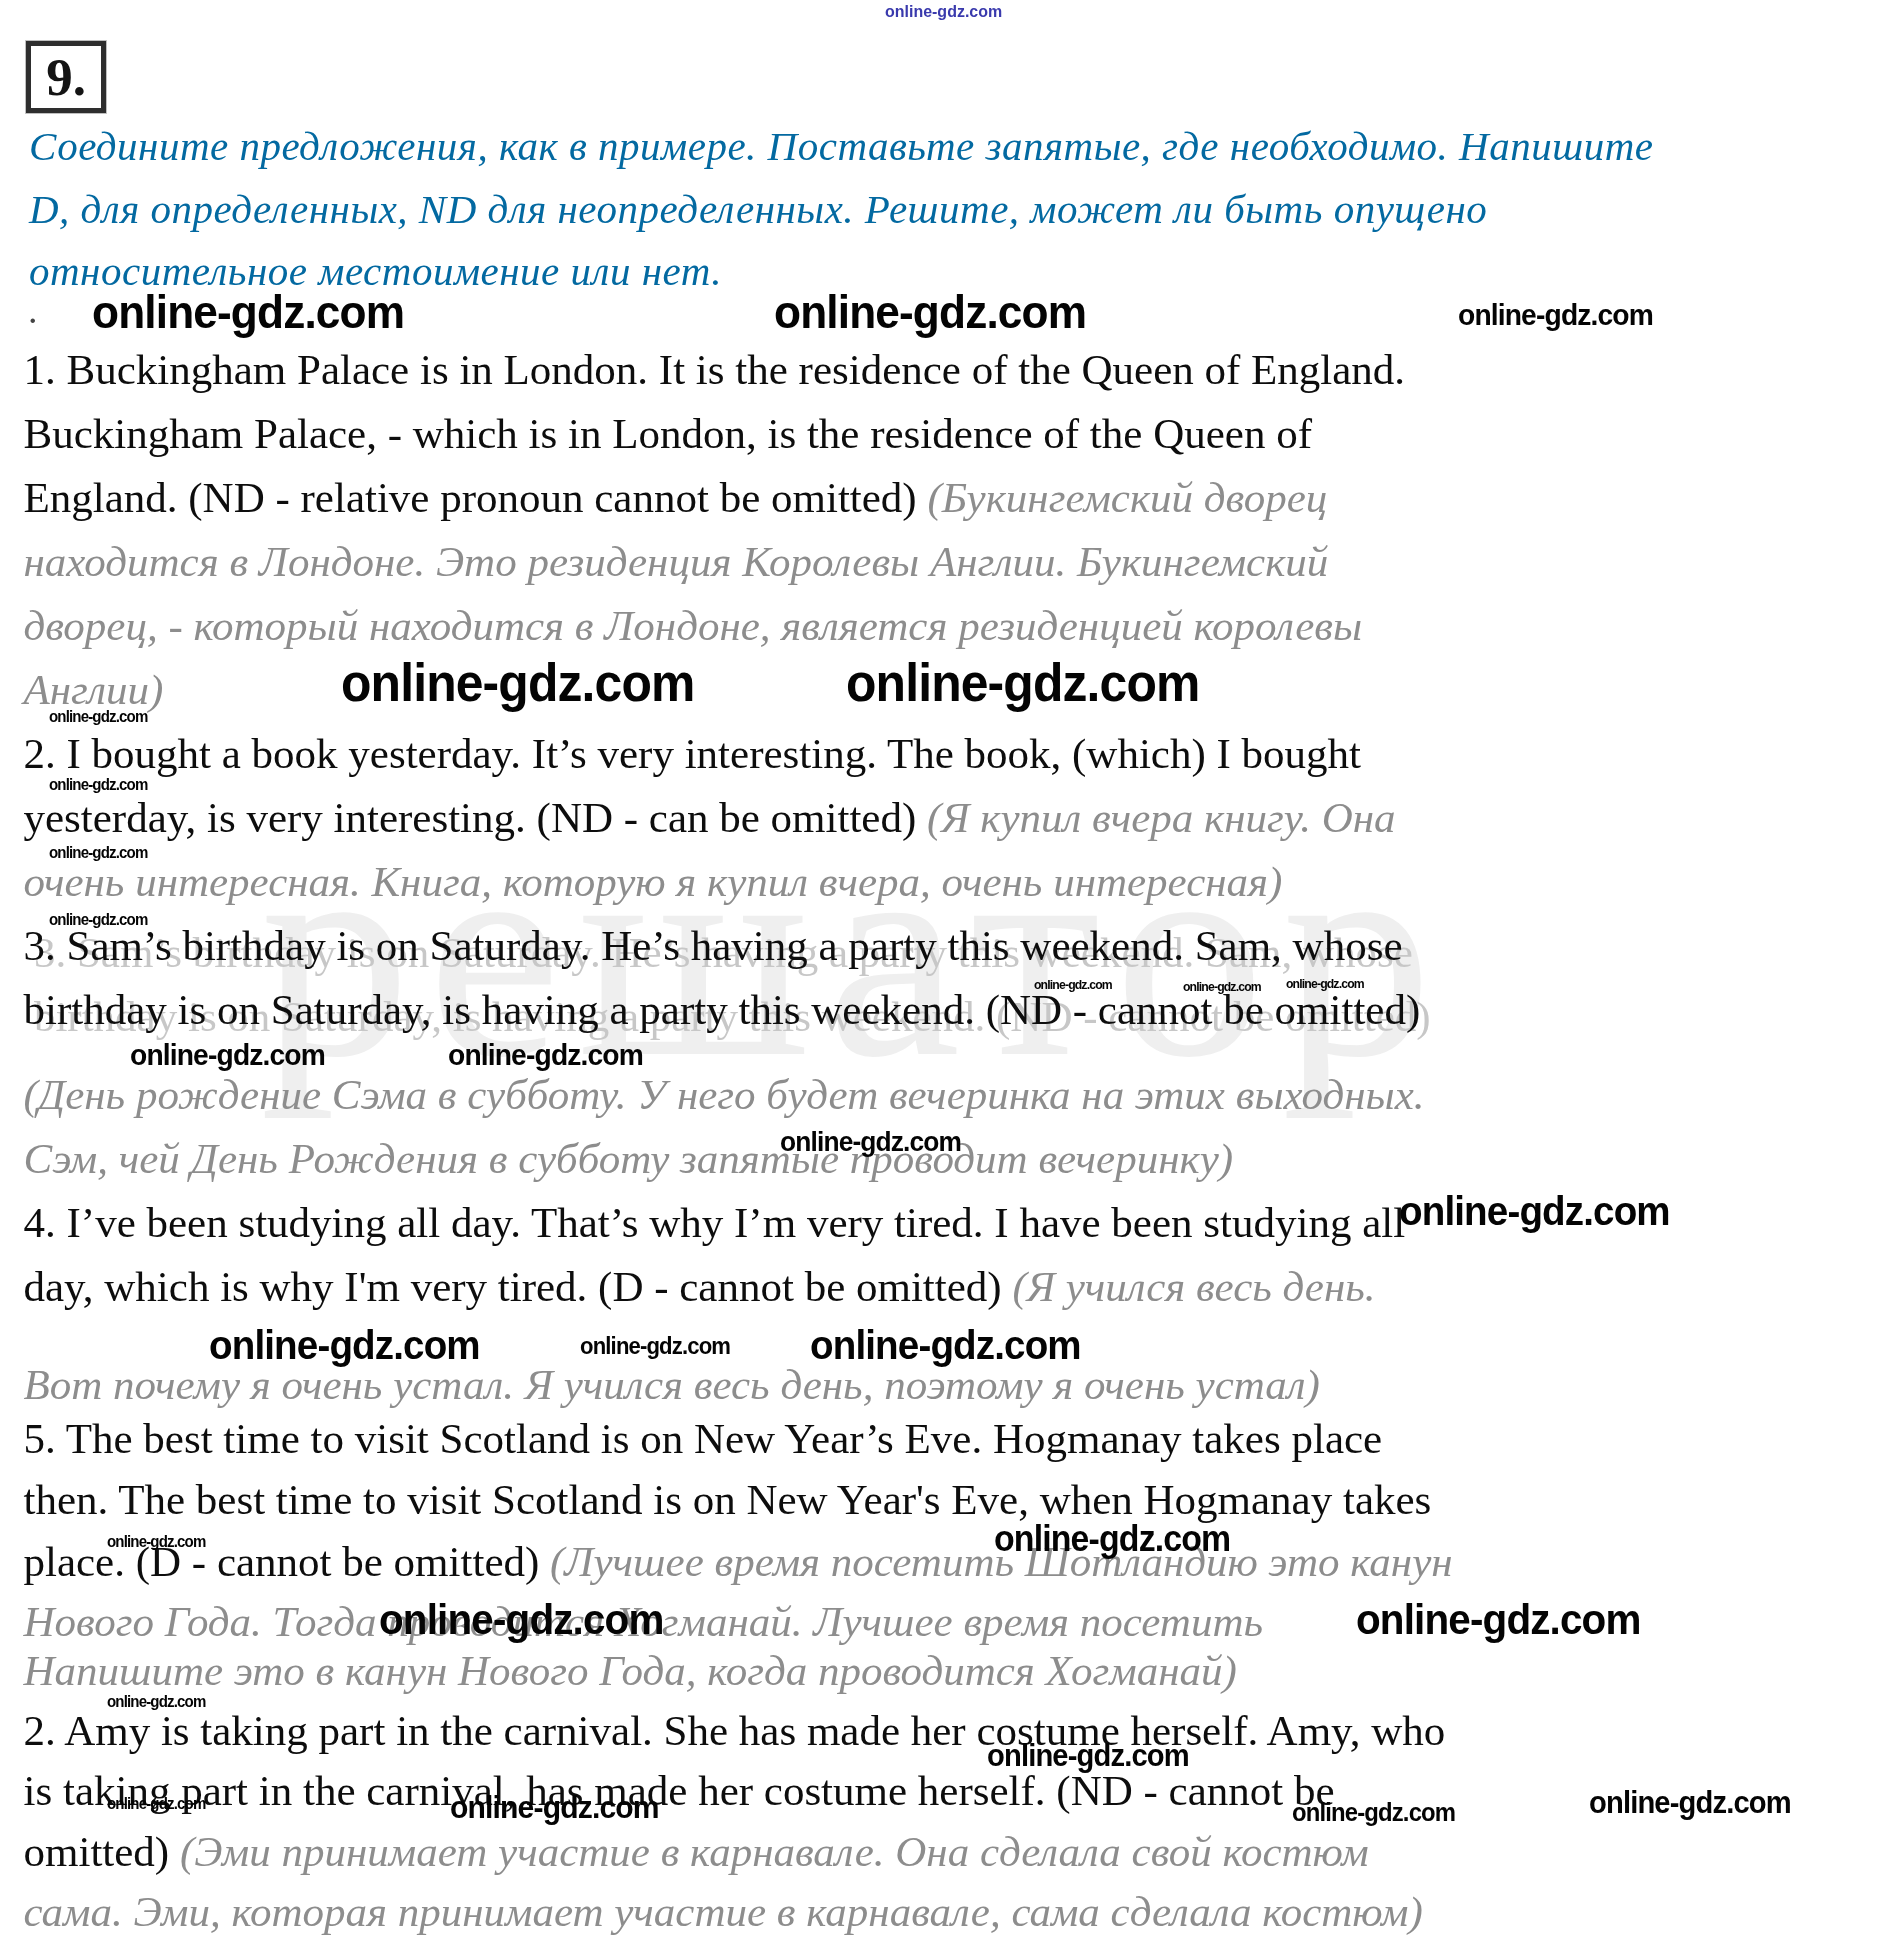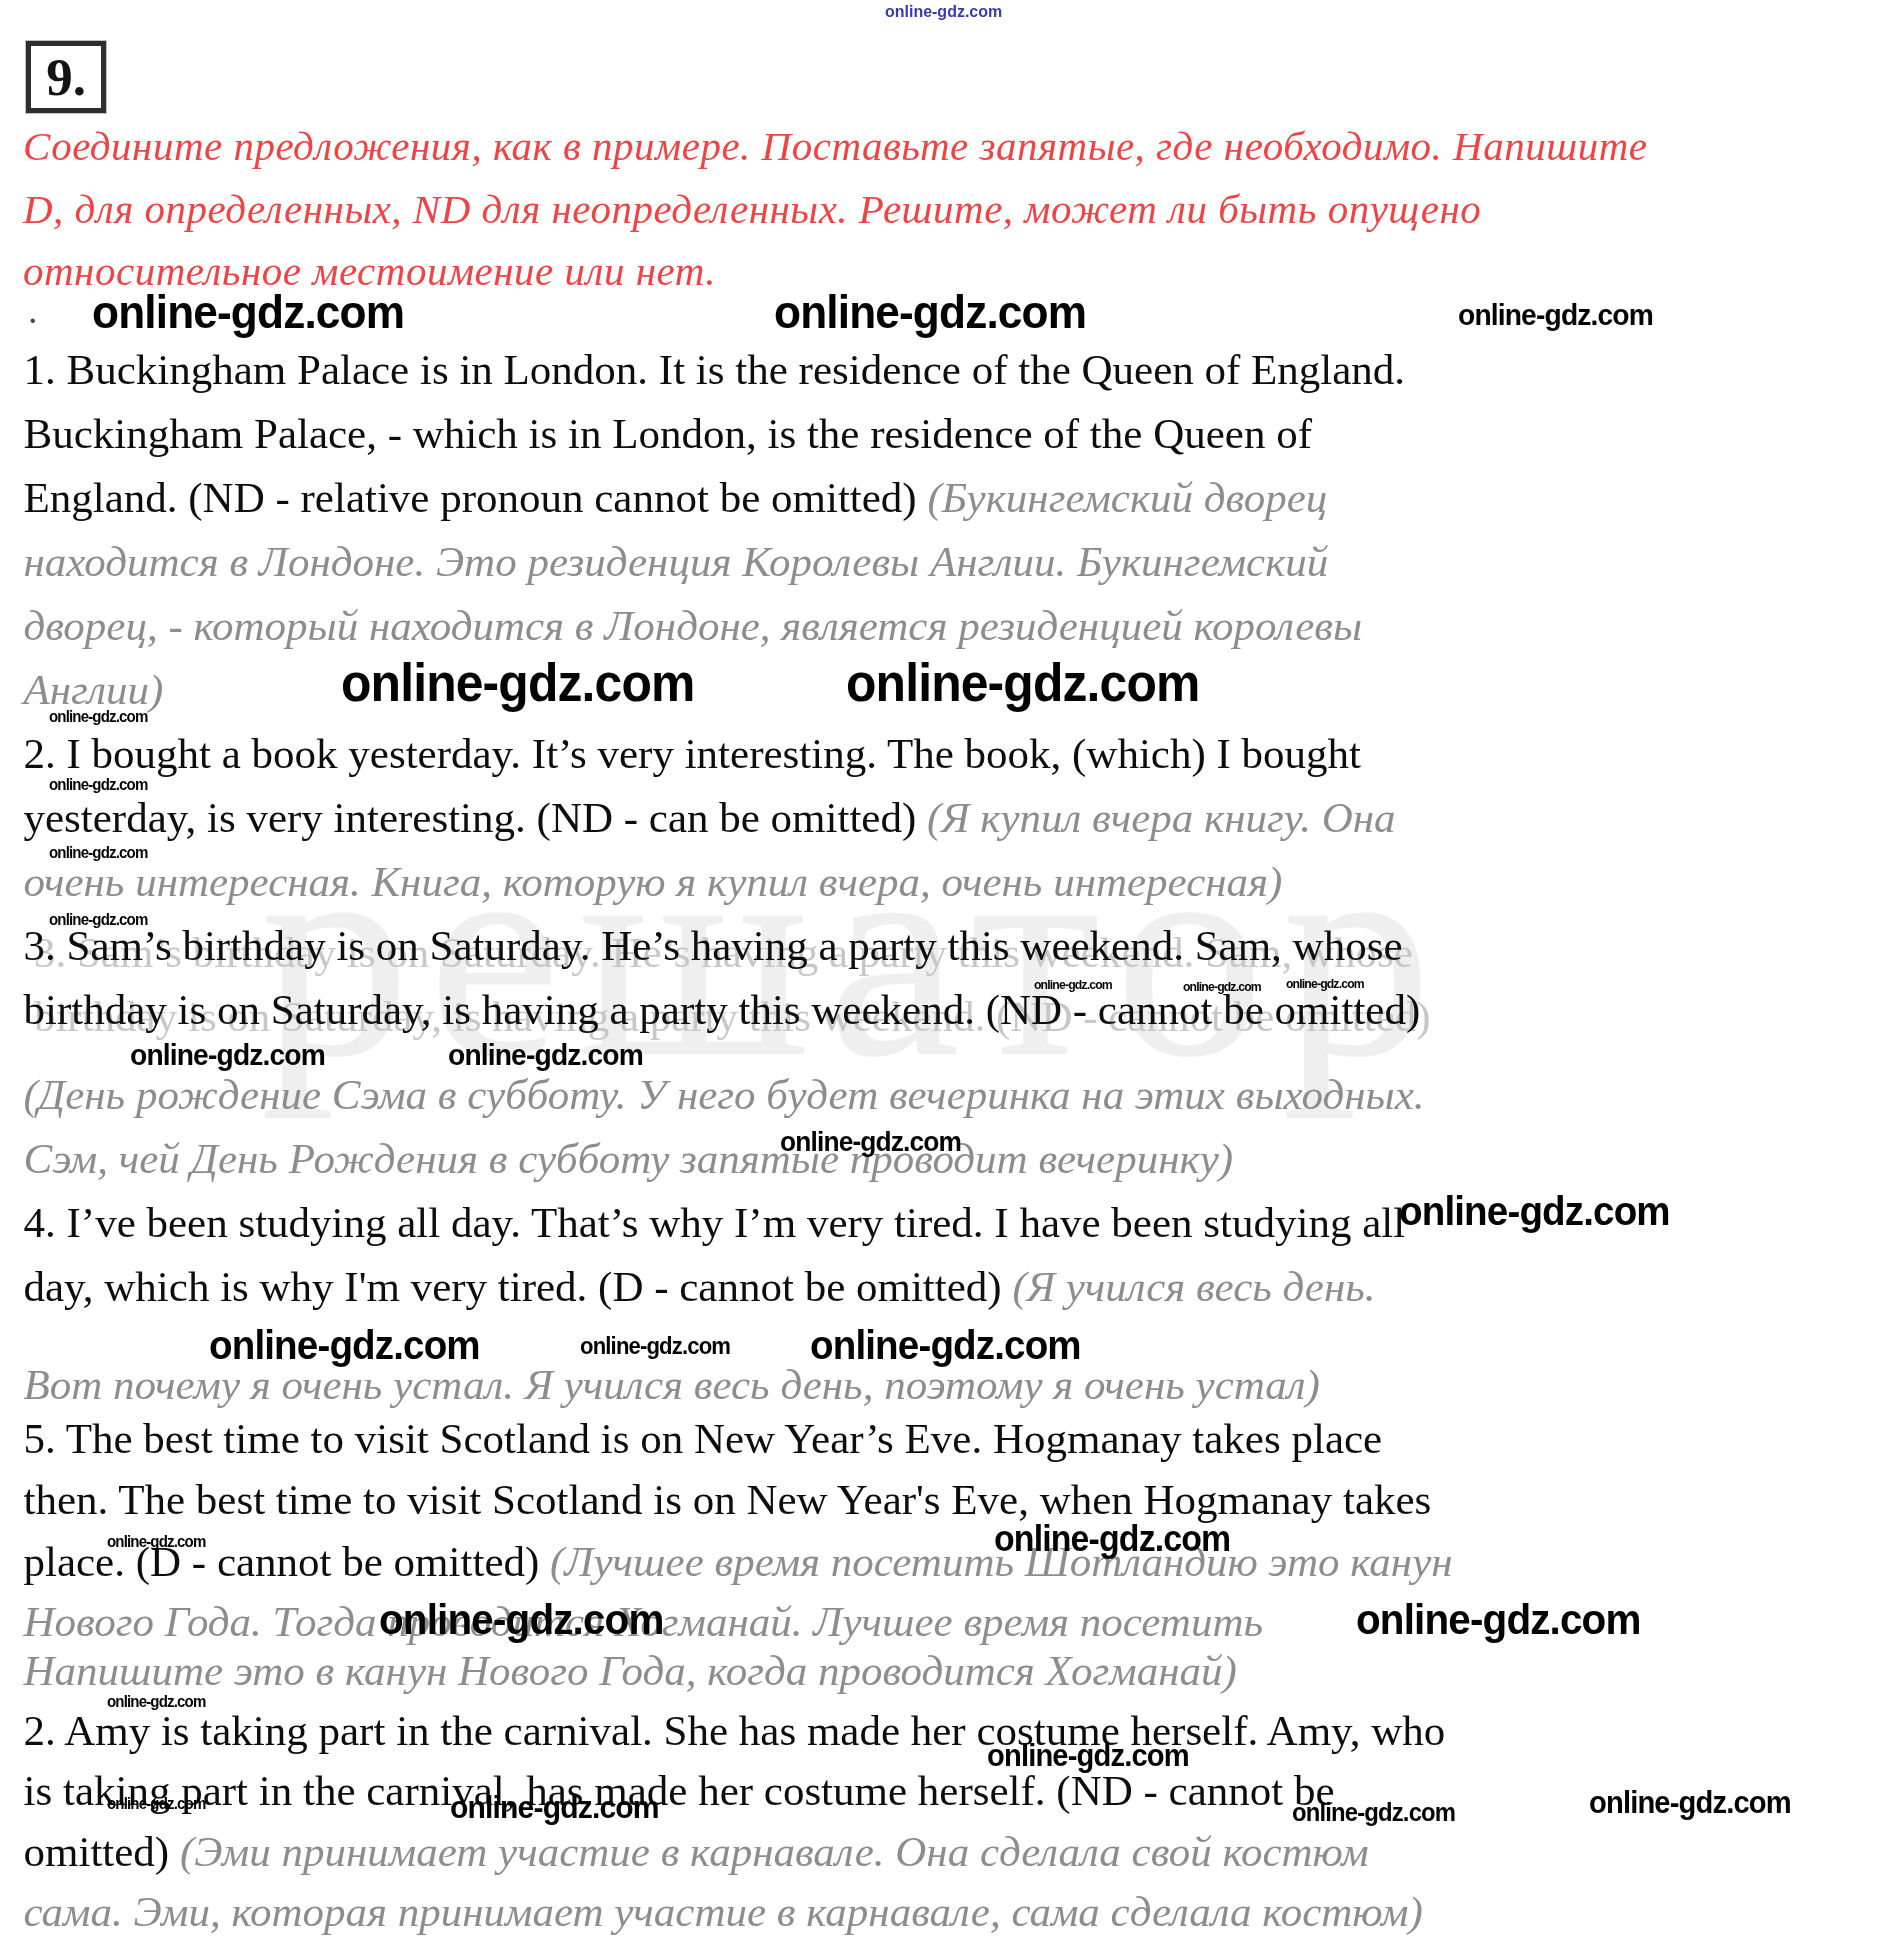--- a/index.html
+++ b/index.html
@@ -10,22 +10,22 @@
   .page{position:absolute;inset:0;}
   
   .numbox{
     position:absolute;left:26px;top:41px;width:70px;height:62px;
     border:5.6px solid #2e2e2e;box-shadow:0 0 0 0.9px #b8b8b8;background:#fff;
     display:flex;align-items:center;justify-content:center;
     font-size:53px;font-weight:bold;color:#141414;
   }
   
   .instr{
-    position:absolute;left:23px;white-space:nowrap;
-    font-style:italic;font-size:41px;color:#ef4444;letter-spacing:0.5px;
+    position:absolute;left:29px;white-space:nowrap;
+    font-style:italic;font-size:41px;color:#0369a1;letter-spacing:0.5px;
   }
   
   .line{position:absolute;left:23.5px;white-space:nowrap;font-size:43px;color:#0d0d0d}
   .line .seg-en{color:#0d0d0d;position:relative;z-index:2}
   .line .seg-ru{color:#8d8d8d;font-style:italic;position:relative;z-index:2}
   .line .ghost{position:absolute;left:10.4px;top:6.6px;color:#c7c7c7;z-index:1;white-space:nowrap}
   
   .wm{
     position:absolute;font-family:"Liberation Sans",sans-serif;font-weight:bold;
     color:#040404;letter-spacing:-0.9px;white-space:nowrap;z-index:5;

